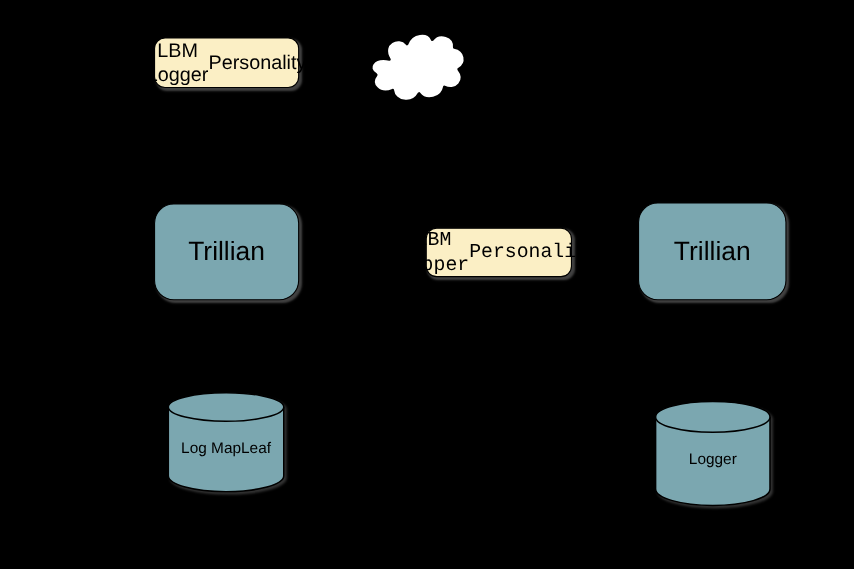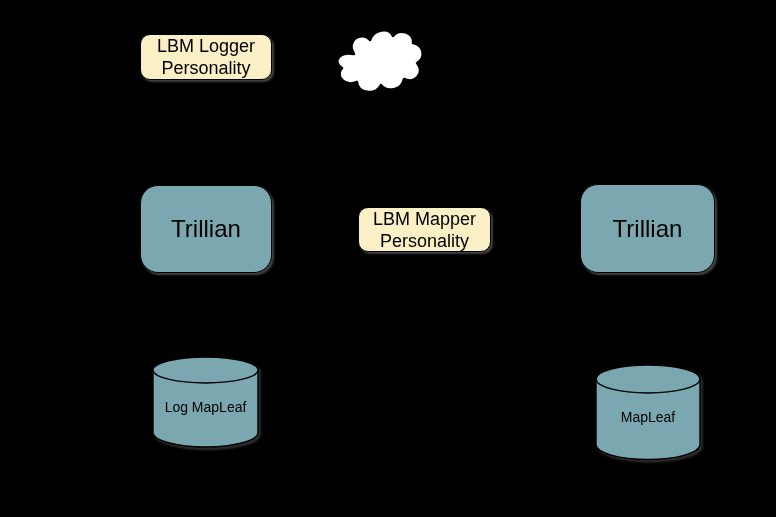--- a/index.html
+++ b/index.html
@@ -12,21 +12,20 @@
     width: 776px;
     height: 517px;
     overflow: hidden;
     background: var(--canvas-bg, #000000);
     font-family: "Liberation Sans", sans-serif;
   }
   .node {
     position: absolute;
     box-sizing: border-box;
     display: flex;
-    flex-direction: column;
     align-items: center;
     justify-content: center;
     text-align: center;
     color: var(--text-color, #000000);
   }
   .note {
     background: var(--note-fill, #FBEFC5);
     border: 1px solid var(--outline, #000000);
     border-radius: 10px;
     font-size: 18px;
@@ -90,21 +89,21 @@
                C 43 69, 26 66, 25 55
                C 13 60, 3 50, 10 41
                C 0 35, 7 24, 22 27 Z" style="fill: var(--cloud-fill, #FFFFFF); stroke: var(--outline, #000000); stroke-width: 2.5;" stroke-linejoin="round"></path>
     </svg>
   </div>
 
   <div class="node process" style="left:140px; top:185px; width:132px; height:88px;">
     <span class="line">Trillian</span>
   </div>
 
-  <div class="node note" style="left:358px; top:207px; width:133px; height:45px;">
+  <div class="node note" style="left:387px; top:207px; width:133px; height:45px;font-family:Liberation Mono, monospace;">
     <span class="line">LBM Mapper</span>
     <span class="line">Personality</span>
   </div>
 
   <div class="node process" style="left:580px; top:184px; width:135px; height:89px;">
     <span class="line">Trillian</span>
   </div>
 
   <div class="cylinder" style="left:152px; top:356px; width:107px; height:92px;">
     <svg width="107" height="92" viewBox="0 0 107 92">
@@ -112,16 +111,16 @@
       <ellipse cx="53.5" cy="14" rx="52.5" ry="13" style="fill: var(--process-fill, #7BA7B0); stroke: var(--outline, #000000); stroke-width: 1.4;"></ellipse>
     </svg>
     <span class="cyl-label">Log MapLeaf</span>
   </div>
 
   <div class="cylinder" style="left:595px; top:364px; width:106px; height:97px;">
     <svg width="106" height="97" viewBox="0 0 106 97">
       <path d="M 1 15 L 1 80.5 A 52 15 0 0 0 105 80.5 L 105 15" style="fill: var(--process-fill, #7BA7B0); stroke: var(--outline, #000000); stroke-width: 1.4;"></path>
       <ellipse cx="53" cy="15" rx="52" ry="14" style="fill: var(--process-fill, #7BA7B0); stroke: var(--outline, #000000); stroke-width: 1.4;"></ellipse>
     </svg>
-    <span class="cyl-label">MapLeaf</span>
+    <span class="cyl-label">Logger</span>
   </div>
 
 </div>
 
 </body></html>

